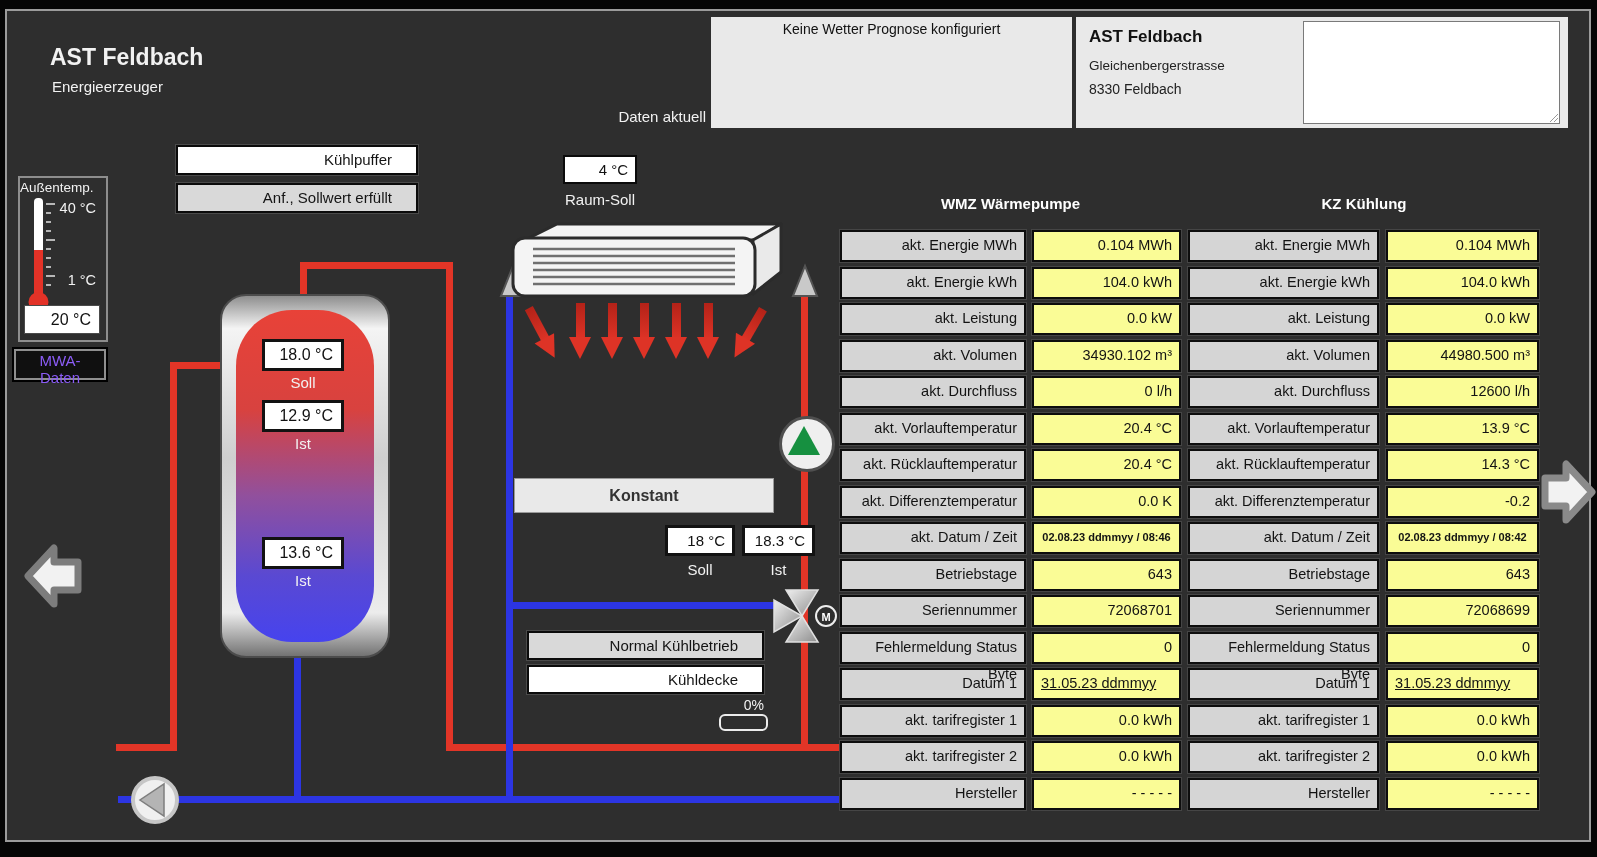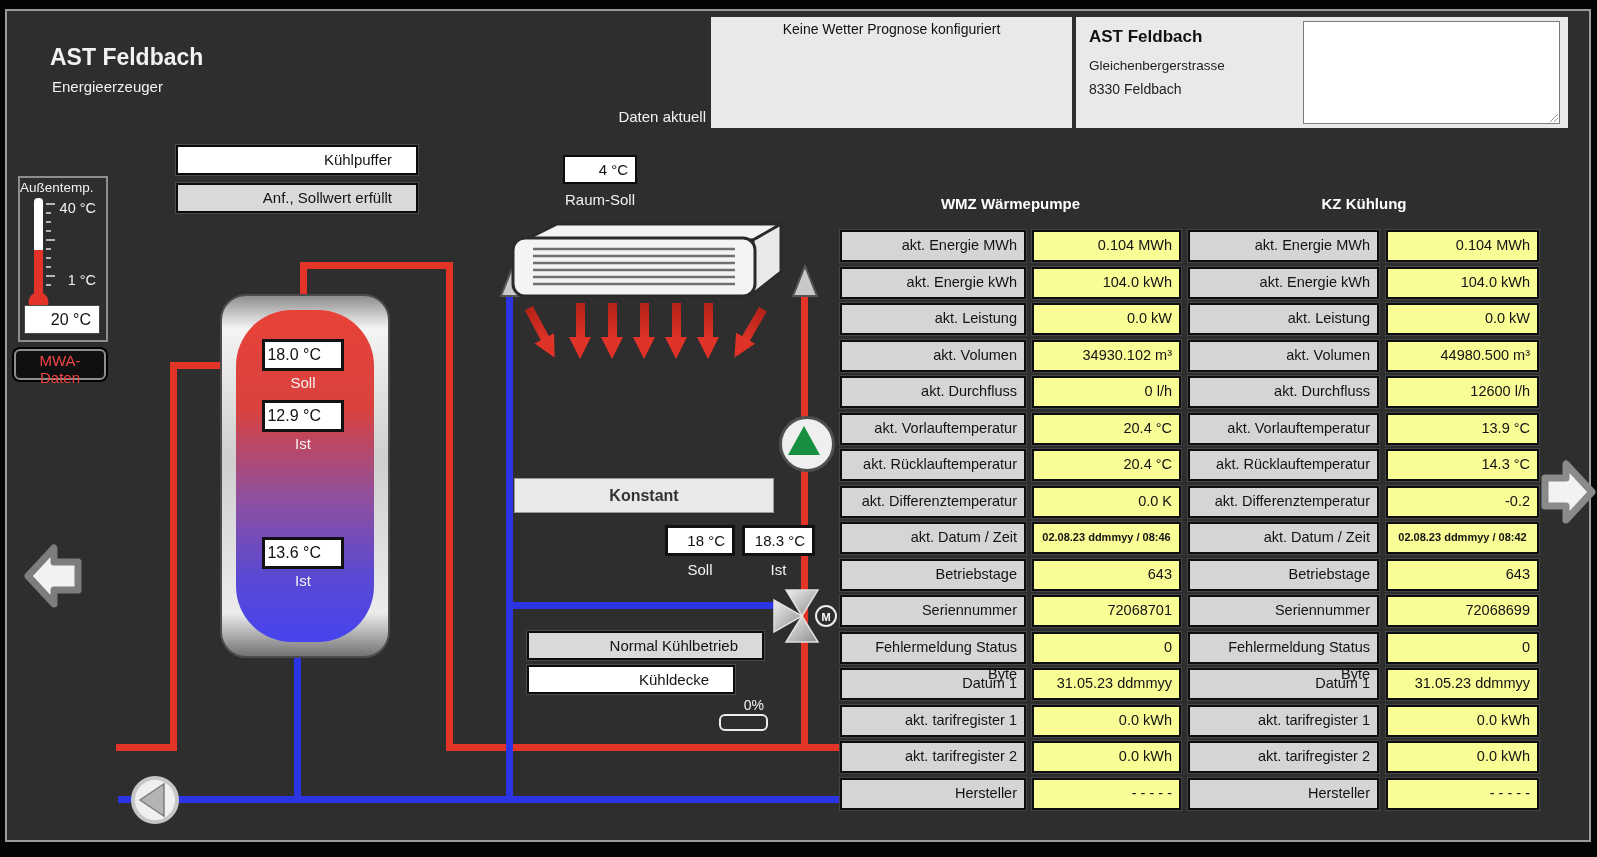--- a/index.html
+++ b/index.html
@@ -17,48 +17,48 @@
             box-shadow:0 0 0 1px #4a4a4a;}
   .white{background:#ffffff;}
   .lgray{background:#d9d9d9;}
   
   #tank{position:absolute;left:220px;top:294px;width:170px;height:364px;border-radius:26px;
         background:linear-gradient(180deg,#8e8e8e 0%,#f4f4f4 9%,#cfcfcf 45%,#ececec 88%,#737373 100%);
         border:2px solid #4c4c4c;box-sizing:border-box;}
   #tank-core{position:absolute;left:14px;top:14px;right:14px;bottom:14px;border-radius:56px;
         background:linear-gradient(180deg,#e84238 0%,#d8423f 30%,#91509d 56%,#5a49d2 80%,#4643ee 100%);}
   .tbox{position:absolute;left:262px;width:82px;height:32px;background:#fff;border:3px solid #121212;
-        box-sizing:border-box;font-size:16px;line-height:26px;text-align:right;padding-right:20px;color:#111;}
+        box-sizing:border-box;font-size:16px;line-height:26px;text-align:right;padding-right:8px;color:#111;}
   .tlabel{position:absolute;left:262px;width:82px;text-align:center;color:#f2f2f2;font-size:15px;}
   
   .tcol{position:absolute;top:230px;}
   .cell{height:32px;margin-bottom:4.5px;border:2px solid #0d0d0d;box-sizing:border-box;
         font-size:14.5px;line-height:27px;text-align:right;padding:0 7px;color:#131313;
         box-shadow:0 0 0 1px #454545;}
   .cell.gray{background:#d5d5d5;}
   .cell.yellow{background:#fafc96;}
   .cell.small{font-size:11px;text-align:center;padding:0 2px;font-weight:bold;}
-  .cell.center{text-align:right;}
+  .cell.center{text-align:left;text-decoration:underline;}
   .thead{position:absolute;top:195px;text-align:center;color:#fff;font-weight:bold;font-size:15px;}
   
   .rarrow{position:absolute;width:22px;height:58px;}
   .rarrow::before{content:"";position:absolute;left:6.5px;top:0;width:9px;height:36px;
         background:linear-gradient(180deg,#b32218,#de3326);}
   .rarrow::after{content:"";position:absolute;left:0;top:34px;width:0;height:0;
         border-left:11px solid transparent;border-right:11px solid transparent;border-top:22px solid #de3326;}
   
   #pump-green{position:absolute;left:779px;top:416px;width:50px;height:50px;border-radius:50%;
         background:#efefef;border:3px solid #4f4f4f;}
   #pump-green::after{content:"";position:absolute;left:6px;top:7px;width:0;height:0;
         border-left:16px solid transparent;border-right:16px solid transparent;border-bottom:29px solid #169040;}
   
   #outdoor-panel{position:absolute;left:18px;top:176px;width:86px;height:162px;border:2px solid #8d8d8d;}
   
-  #mwa-btn{position:absolute;left:14px;top:349px;width:92px;height:31px;background:#101010;color:#ef4444;
-        border:2px solid #8f8f8f;border-radius:6px;box-shadow:0 0 0 2px #000;font-size:15px;
+  #mwa-btn{position:absolute;left:14px;top:349px;width:92px;height:31px;background:#101010;color:#8b5cf6;
+        border:2px solid #8f8f8f;border-radius:0;box-shadow:0 0 0 2px #000;font-size:15px;
         font-family:"Liberation Sans",sans-serif;cursor:pointer;}
   #progress-outline{position:absolute;left:719px;top:714px;width:45px;height:13px;border:2px solid #ececec;border-radius:6px;}
   textarea#notes{position:absolute;left:1303px;top:21px;width:257px;height:103px;background:#fff;
         border:1px solid #7a7a7a;box-sizing:border-box;resize:none;font-family:"Liberation Sans",sans-serif;}
 </style>
 </head>
 <body>
 
 <div id="stage">
   <div id="panel-bg"></div>
@@ -178,21 +178,21 @@
       </linearGradient>
     </defs>
     <polygon points="21,6 53,6 37,32" fill="url(#vg)" stroke="#e0e0e0" stroke-width="1.5"></polygon>
     <polygon points="21,58 53,58 37,32" fill="url(#vg)" stroke="#e0e0e0" stroke-width="1.5"></polygon>
     <polygon points="9,16 9,48 37,32" fill="url(#vg)" stroke="#e0e0e0" stroke-width="1.5"></polygon>
     <circle cx="61" cy="32" r="10" fill="#2e2e2e" stroke="#ededed" stroke-width="2"></circle>
     <text x="61" y="36.5" font-size="11" font-weight="bold" fill="#fff" text-anchor="middle" font-family="Liberation Sans, sans-serif">M</text>
   </svg>
 
   <div class="fieldbox lgray" style="left:527px;top:631px;width:237px;height:29px;line-height:25px">Normal Kühlbetrieb</div>
-  <div class="fieldbox white" style="left:527px;top:665px;width:208px;height:29px;line-height:25px">Kühldecke</div>
+  <div class="fieldbox white" style="left:527px;top:665px;width:237px;height:29px;line-height:25px">Kühldecke</div>
   <div class="abs wtxt" style="left:700px;top:697px;width:64px;font-size:14px;text-align:right">0%</div>
   <div id="progress-outline"></div>
 
   <svg class="abs" style="left:129px;top:774px" width="52" height="52">
     <circle cx="26" cy="26" r="22" fill="#f0f0f0" stroke="#c6c6c6" stroke-width="4"></circle>
     <polygon points="35,10 35,42 11,26" fill="#b4b4b4" stroke="#7e7e7e" stroke-width="1.5"></polygon>
   </svg>
 
   <div class="thead" style="left:840px;width:341px">WMZ Wärmepumpe</div>
   <div class="thead" style="left:1188px;width:352px">KZ Kühlung</div>

